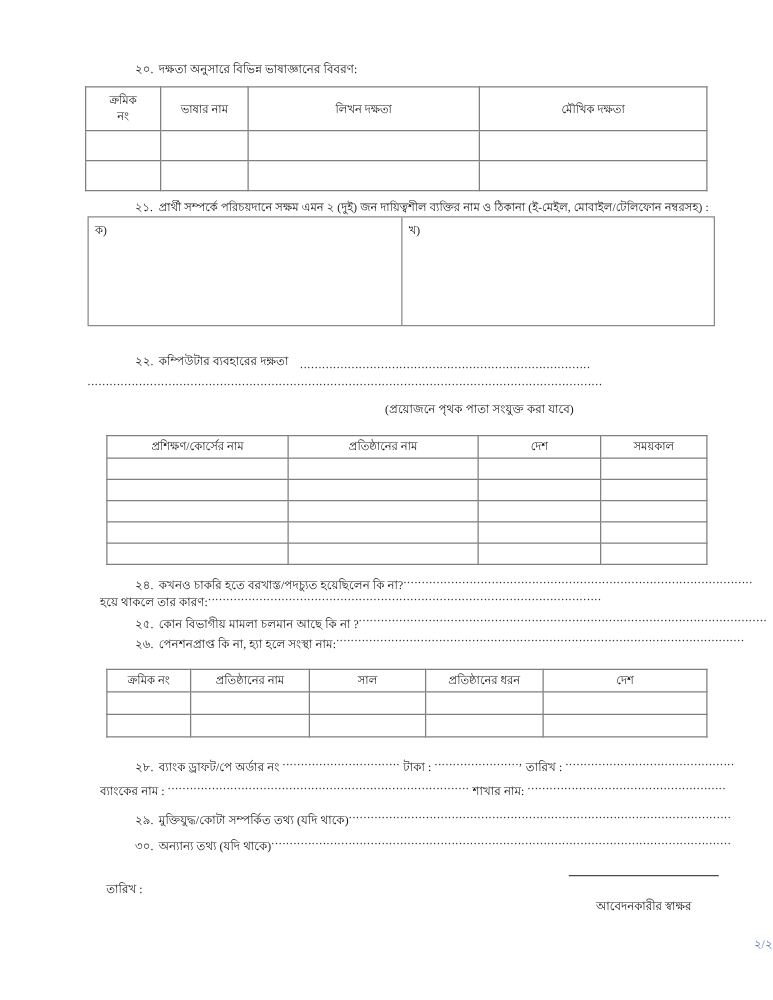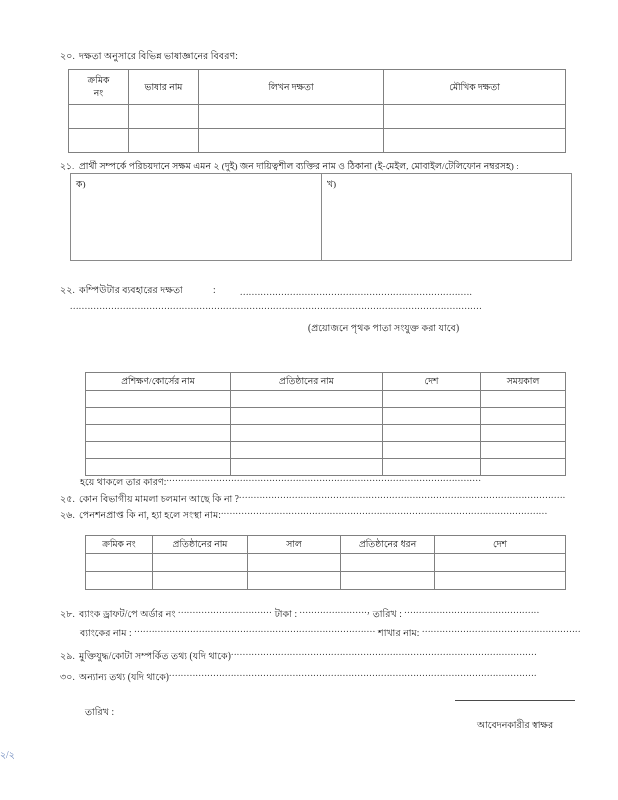--- a/index.html
+++ b/index.html
@@ -27,20 +27,21 @@
   .row {
     position: absolute;
     font-size: 9.4px;
     line-height: 13px;
     white-space: nowrap;
     letter-spacing: 0.1px;
   }
   .num {
     display: inline-block;
     min-width: 19px;
+    margin-left: 48px;
   }
   .lbl { display: inline-block; text-align: right; }
 
   
   .dots {
     display: inline-block;
     overflow: hidden;
     vertical-align: baseline;
     font-size: 9.4px;
     letter-spacing: 0.6px;
@@ -97,21 +98,21 @@
     font-size: 9.4px;
     text-align: center;
     white-space: nowrap;
     margin-top: 13px;
   }
 
   .pagenum {
     position: absolute;
     width: 618px;
     left: 0;
-    text-align: left;
+    text-align: right;
     font-size: 9.4px;
   }
 </style>
 </head>
 <body>
 
 <div class="page">
 
   <div class="row" style="left:60px; top:50px;">
     <span class="num">২০.</span><span class="lbl">দক্ষতা অনুসারে বিভিন্ন ভাষাজ্ঞানের বিবরণ:</span>
@@ -166,21 +167,21 @@
 
   <div class="row" style="left:60px; top:284px;">
     <span class="num">২২.</span><span class="lbl">কম্পিউটার ব্যবহারের দক্ষতা</span>
   </div>
   <div class="row" style="left:213px; top:284px;">:</div>
   <div class="row dots" style="left:240px; top:286px; width:325px;">...............................................................................</div>
   <div class="row dots" style="left:70px; top:300px; width:495px;">............................................................................................................................................</div>
 
   <div class="row" style="left:308px; top:322px;">(প্রয়োজনে পৃথক পাতা সংযুক্ত করা যাবে)</div>
 
-  <table class="form-table" style="left:85px; top:348px; width:480px;margin-top:24px;">
+  <table class="form-table" style="left:85px; top:348px; width:480px;">
     <colgroup>
       <col style="width:145px">
         <col style="width:152px">
         <col style="width:98px">
         <col style="width:85px">
     </colgroup>
     <thead>
       <tr>
         <th style="height:17px">প্রশিক্ষণ/কোর্সের নাম</th>
         <th>প্রতিষ্ঠানের নাম</th>
@@ -215,20 +216,23 @@
       </tr>
       <tr>
         <td style="height:16px"></td>
         <td></td>
         <td></td>
         <td></td>
       </tr>
     </tbody>
   </table>
 
+  <div class="row" style="left:60px; top:458px;">
+    <span class="num">২৪.</span><span class="lbl">কখনও চাকরি হতে বরখাস্ত/পদচ্যুত হয়েছিলেন কি না?</span><span class="dots">...............................................................................................</span>
+  </div>
   <div class="row" style="left:80px; top:472px;font-family:Liberation Serif, serif;">
     <span class="lbl">হয়ে থাকলে তার কারণ:</span><span class="dots">...........................................................................................................</span>
   </div>
 
   <div class="row" style="left:60px; top:489px;">
     <span class="num">২৫.</span><span class="lbl">কোন বিভাগীয় মামলা চলমান আছে কি না ?</span><span class="dots">...............................................................................................................</span>
   </div>
 
   <div class="row" style="left:60px; top:505px;">
     <span class="num">২৬.</span><span class="lbl">পেনশনপ্রাপ্ত কি না, হ্যা হলে সংস্থা নাম:</span><span class="dots">...............................................................................................................</span>

